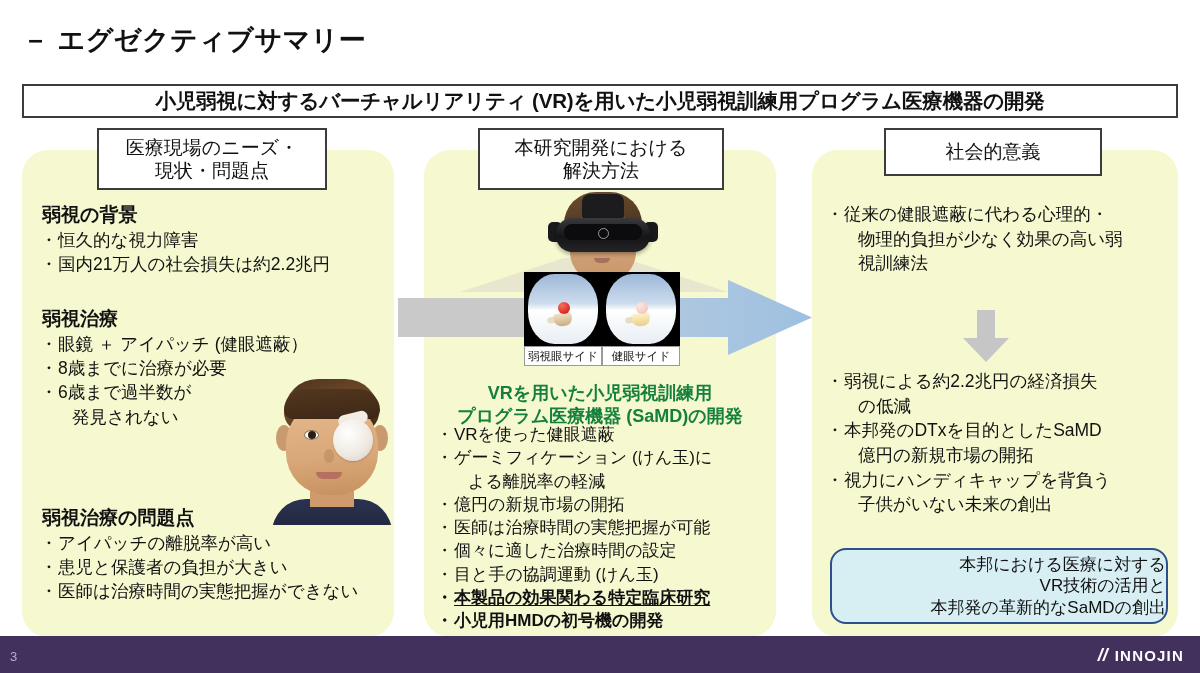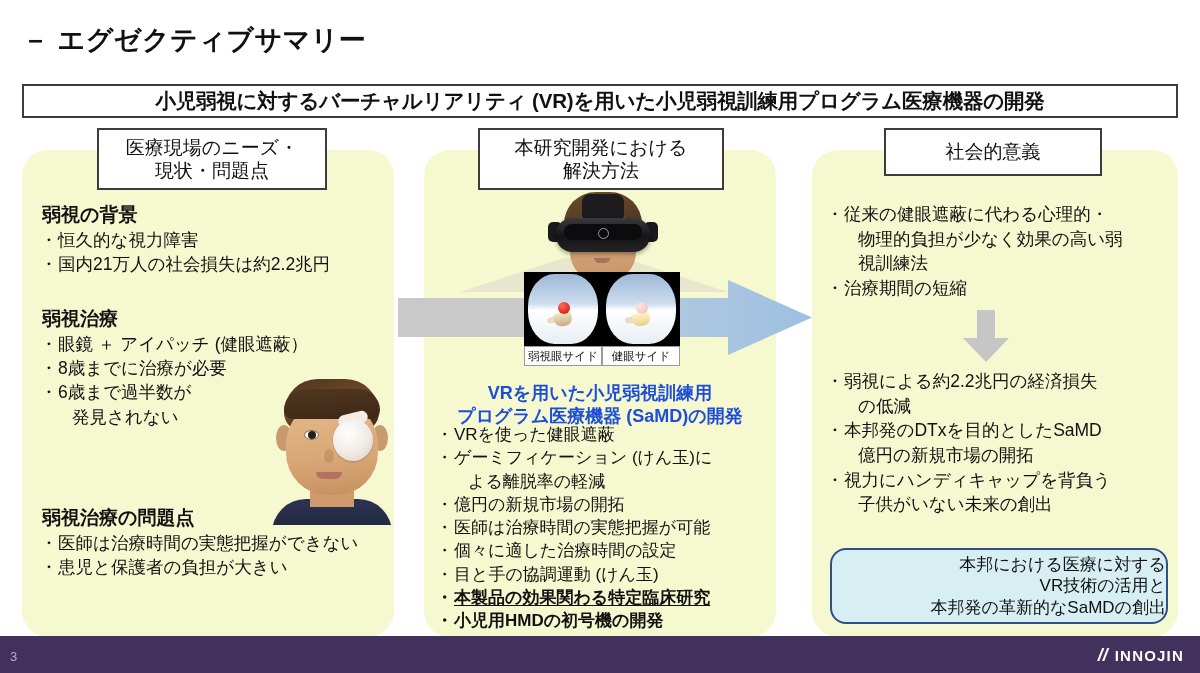--- a/index.html
+++ b/index.html
@@ -336,21 +336,21 @@
 
   #solution-title {
     position: absolute;
     left: 428px;
     top: 382px;
     width: 344px;
     text-align: center;
     font-size: 18px;
     font-weight: bold;
     line-height: 1.3;
-    color: #1d4ed8;
+    color: #15803d;
   }
   #solution-bullets {
     position: absolute;
     left: 438px;
     top: 424px;
     width: 336px;
   }
   #solution-bullets li { font-size: 17px; line-height: 1.31; }
 
   
@@ -493,22 +493,23 @@
     <li class="dot"><span>眼鏡 ＋ アイパッチ (健眼遮蔽）</span></li>
     <li class="dot"><span>8歳までに治療が必要</span></li>
     <li class="dot"><span>6歳まで過半数が</span></li>
     <li class="cont"><span>発見されない</span></li>
   </ul>
 </div>
 
 <div id="needs-pb-group">
   <div class="block-title">弱視治療の問題点</div>
   <ul class="bullets">
+    <li class="dot"><span>アイパッチの離脱率が高い</span></li>
+    <li class="dot"><span>患児と保護者の負担が大きい</span></li>
     <li class="dot"><span>医師は治療時間の実態把握ができない</span></li>
-    <li class="dot"><span>患児と保護者の負担が大きい</span></li>
   </ul>
 </div>
 
 <div id="photo-child">
   <div class="ph-shirt"></div>
   <div class="ph-neck"></div>
   <div class="ph-hair"></div>
   <div class="ph-ear-l"></div>
   <div class="ph-ear-r"></div>
   <div class="ph-face"></div>
@@ -572,21 +573,20 @@
   <li class="dot"><span>個々に適した治療時間の設定</span></li>
   <li class="dot"><span>目と手の協調運動 (けん玉)</span></li>
   <li class="dot bold underline"><span>本製品の効果関わる特定臨床研究</span></li>
   <li class="dot bold"><span>小児用HMDの初号機の開発</span></li>
 </ul>
 
 <ul class="bullets" id="impact-top">
   <li class="dot"><span>従来の健眼遮蔽に代わる心理的・</span></li>
   <li class="cont"><span>物理的負担が少なく効果の高い弱</span></li>
   <li class="cont"><span>視訓練法</span></li>
-  <li class="dot"><span>治療期間の短縮</span></li>
 </ul>
 
 <svg id="down-arrow" viewBox="0 0 48 52" preserveAspectRatio="none">
   <polygon points="15,0 33,0 33,28 47,28 24,52 1,28 15,28" fill="#c6c6c6"></polygon>
 </svg>
 
 <ul class="bullets" id="impact-bottom">
   <li class="dot"><span>弱視による約2.2兆円の経済損失</span></li>
   <li class="cont"><span>の低減</span></li>
   <li class="dot"><span>本邦発のDTxを目的としたSaMD</span></li>

